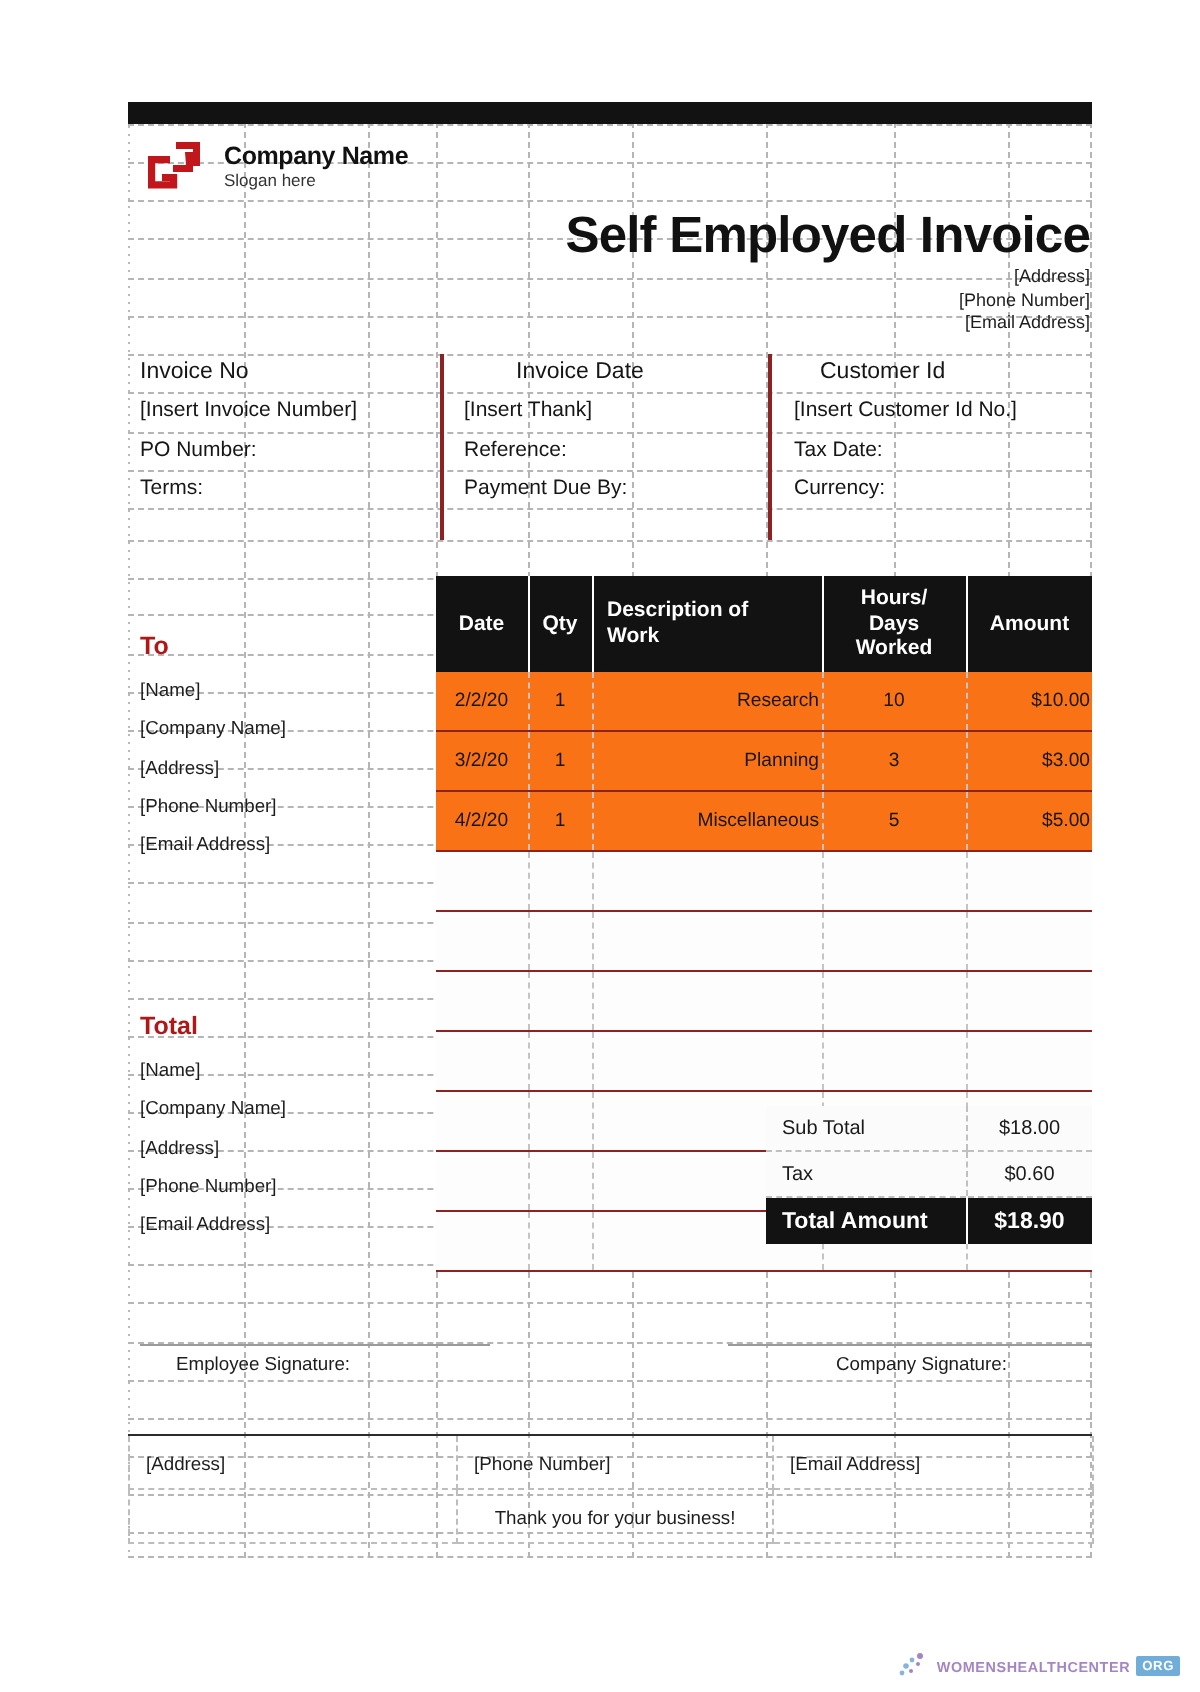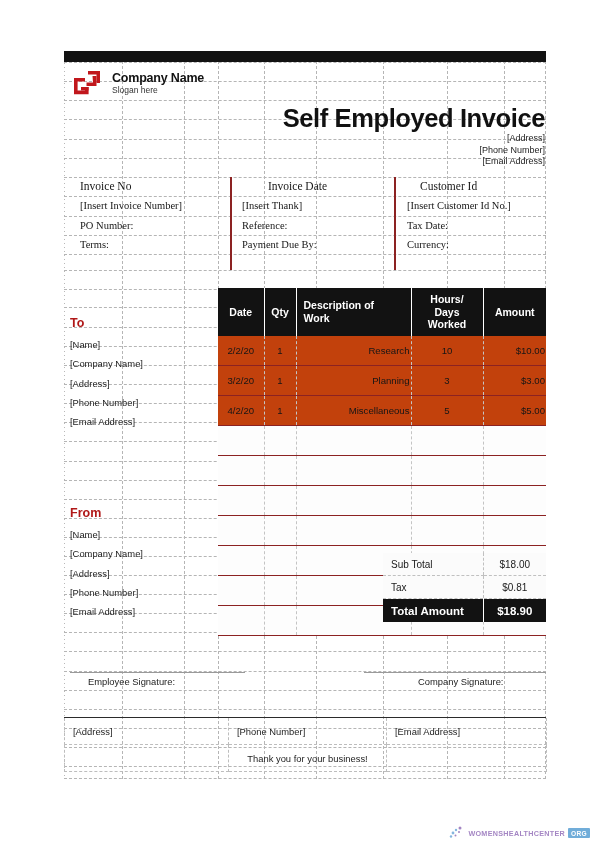--- a/index.html
+++ b/index.html
@@ -103,22 +103,22 @@
     top: 82px;
     text-align: right;
     font-size: 9px;
     line-height: 11.6px;
     color: #1d1d1d;
   }
 
   
   .meta {
     position: absolute;
-    left: 10px; top: 126px;
-    width: 482px; height: 93px; font-family: Liberation Serif, serif;
+    left: 0; top: 126px;
+    width: 482px; height: 93px;
   }
   .meta .col { position: absolute; top: 0; height: 93px; }
   .meta .c1 { left: 6px;   width: 150px; }
   .meta .c2 { left: 168px; width: 155px; }
   .meta .c3 { left: 333px; width: 148px; }
   .meta .divider {
     position: absolute;
     top: 0;
     width: 2px; height: 93px;
     background: #8c2222;
@@ -188,21 +188,21 @@
 
   .items td {
     font-size: 9.6px;
     height: 27px;
     color: #161616;
     border-bottom: 1px solid #8c2222;
     border-right: 1px dashed #c4c4c4;
     background: #fdfdfd;
   }
   .items td:last-child { border-right: none; }
-  .items tr.filled td { background: #c2410c; }
+  .items tr.filled td { background: #f97316; }
   .items td.c-date  { text-align: center; }
   .items td.c-qty   { text-align: center; }
   .items td.c-desc  { text-align: right; padding-left: 7px; margin-top: 48px; }
   .items td.c-hours { text-align: center; }
   .items td.c-amt   { text-align: right; }
   .items tbody tr:first-child td { border-top: none; }
 
   
   .totals {
     position: absolute;
@@ -412,21 +412,21 @@
   <div class="party" id="to-block">
     <div class="lbl">To</div>
     <div class="ln">[Name]</div>
     <div class="ln">[Company Name]</div>
     <div class="ln">[Address]</div>
     <div class="ln">[Phone Number]</div>
     <div class="ln">[Email Address]</div>
   </div>
 
   <div class="party" id="from-block">
-    <div class="lbl">From</div>
+    <div class="lbl">Total</div>
     <div class="ln">[Name]</div>
     <div class="ln">[Company Name]</div>
     <div class="ln">[Address]</div>
     <div class="ln">[Phone Number]</div>
     <div class="ln">[Email Address]</div>
   </div>
 
   <div class="items">
     <table>
       <colgroup>
@@ -533,21 +533,21 @@
           <col style="width:100px">
           <col style="width:63px">
         </colgroup>
       <tbody>
         <tr>
           <td>Sub Total</td>
           <td class="val">$18.00</td>
         </tr>
         <tr>
           <td>Tax</td>
-          <td class="val">$0.81</td>
+          <td class="val">$0.60</td>
         </tr>
         <tr class="grand">
           <td>Total Amount</td>
           <td class="val">$18.90</td>
         </tr>
       </tbody>
     </table>
   </div>
 
   <div class="sig-line" id="sig-line-emp"></div>

